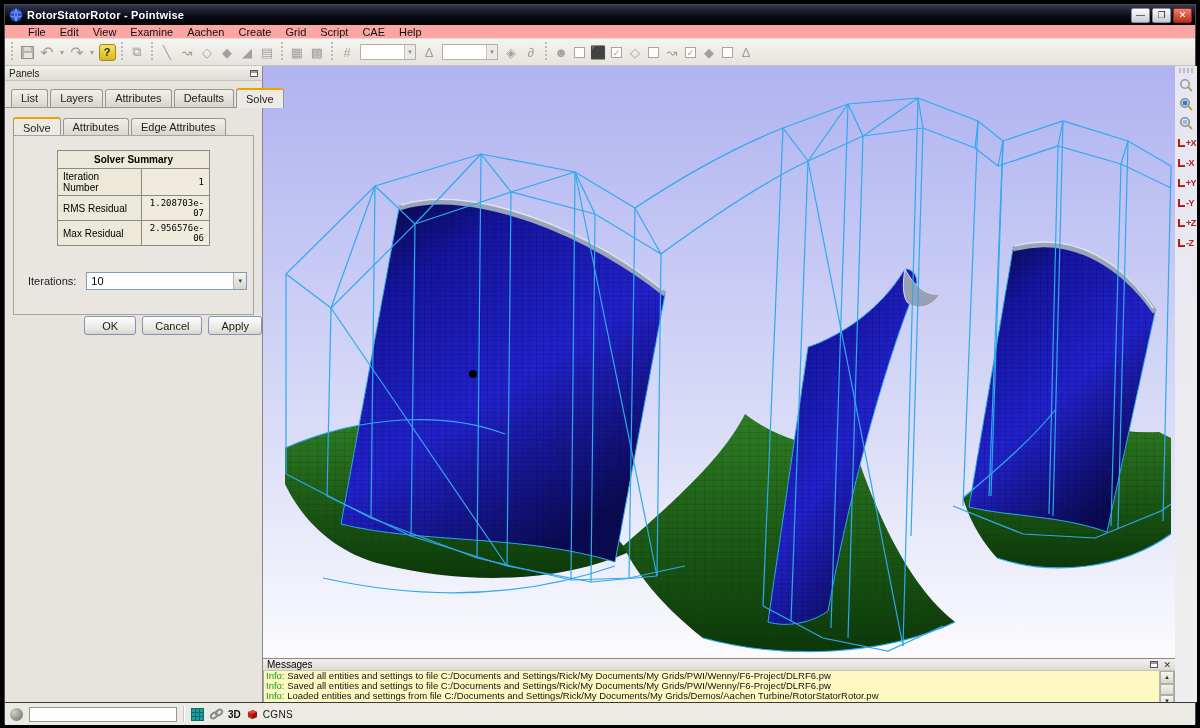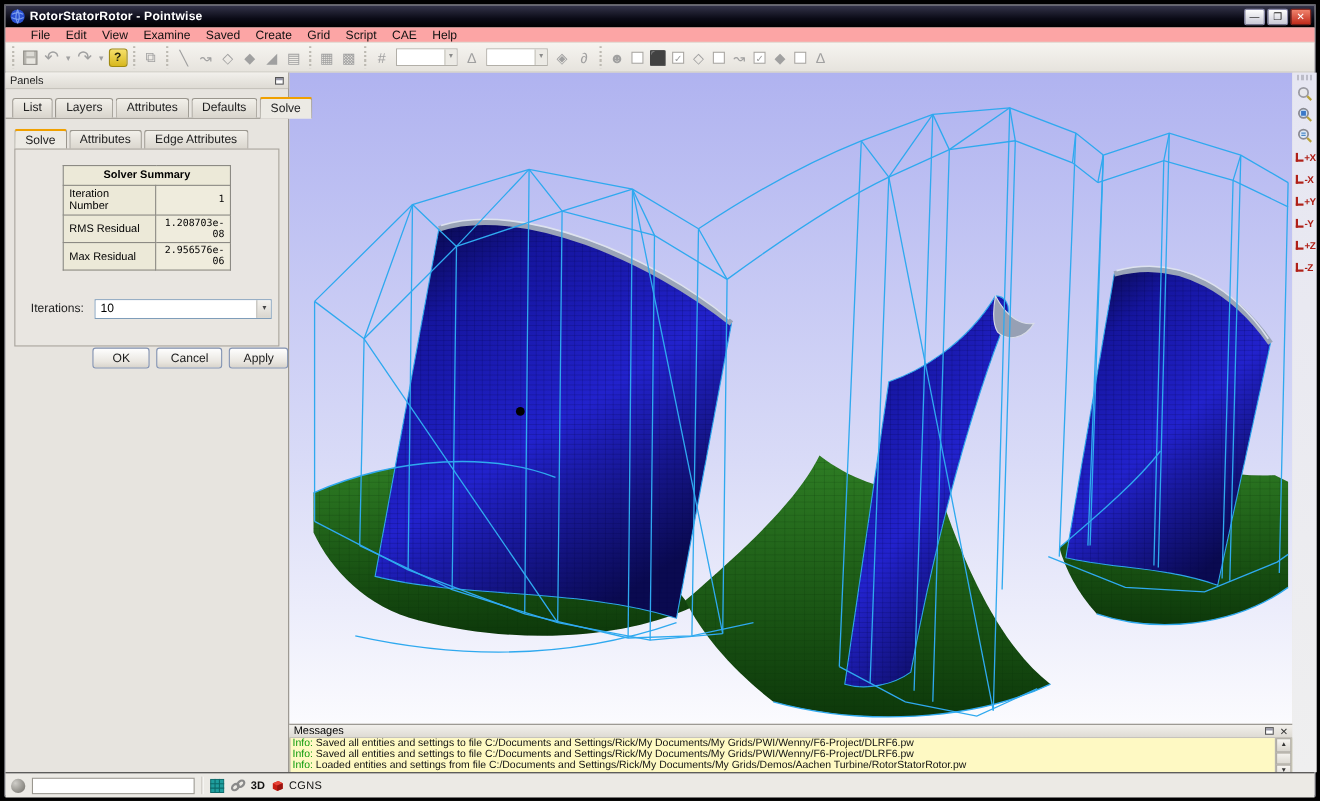--- a/index.html
+++ b/index.html
@@ -141,21 +141,21 @@
     <span class="winbtn">—</span>
     <span class="winbtn">❐</span>
     <span class="winbtn close">✕</span>
   </div>
 
   <div class="menubar">
     <span class="menu-item">File</span>
     <span class="menu-item">Edit</span>
     <span class="menu-item">View</span>
     <span class="menu-item">Examine</span>
-    <span class="menu-item">Saved</span>
+    <span class="menu-item">Aachen</span>
     <span class="menu-item">Create</span>
     <span class="menu-item">Grid</span>
     <span class="menu-item">Script</span>
     <span class="menu-item">CAE</span>
     <span class="menu-item">Help</span>
   </div>
 
   <div class="toolbar">
     <div class="tsep"></div>
     <span class="tbtn">
@@ -233,21 +233,21 @@
           <tbody>
               <tr>
                 <td class="hdr" colspan="2">Solver Summary</td>
               </tr>
           <tr>
             <td class="lbl">Iteration Number</td>
             <td class="val">1</td>
           </tr>
           <tr>
             <td class="lbl">RMS Residual</td>
-            <td class="val">1.208703e-08</td>
+            <td class="val">1.208703e-07</td>
           </tr>
           <tr>
             <td class="lbl">Max Residual</td>
             <td class="val">2.956576e-06</td>
           </tr>
         </tbody>
           </table>
         <div class="iterrow">
           <label>Iterations:</label>
           <span class="itercombo">

